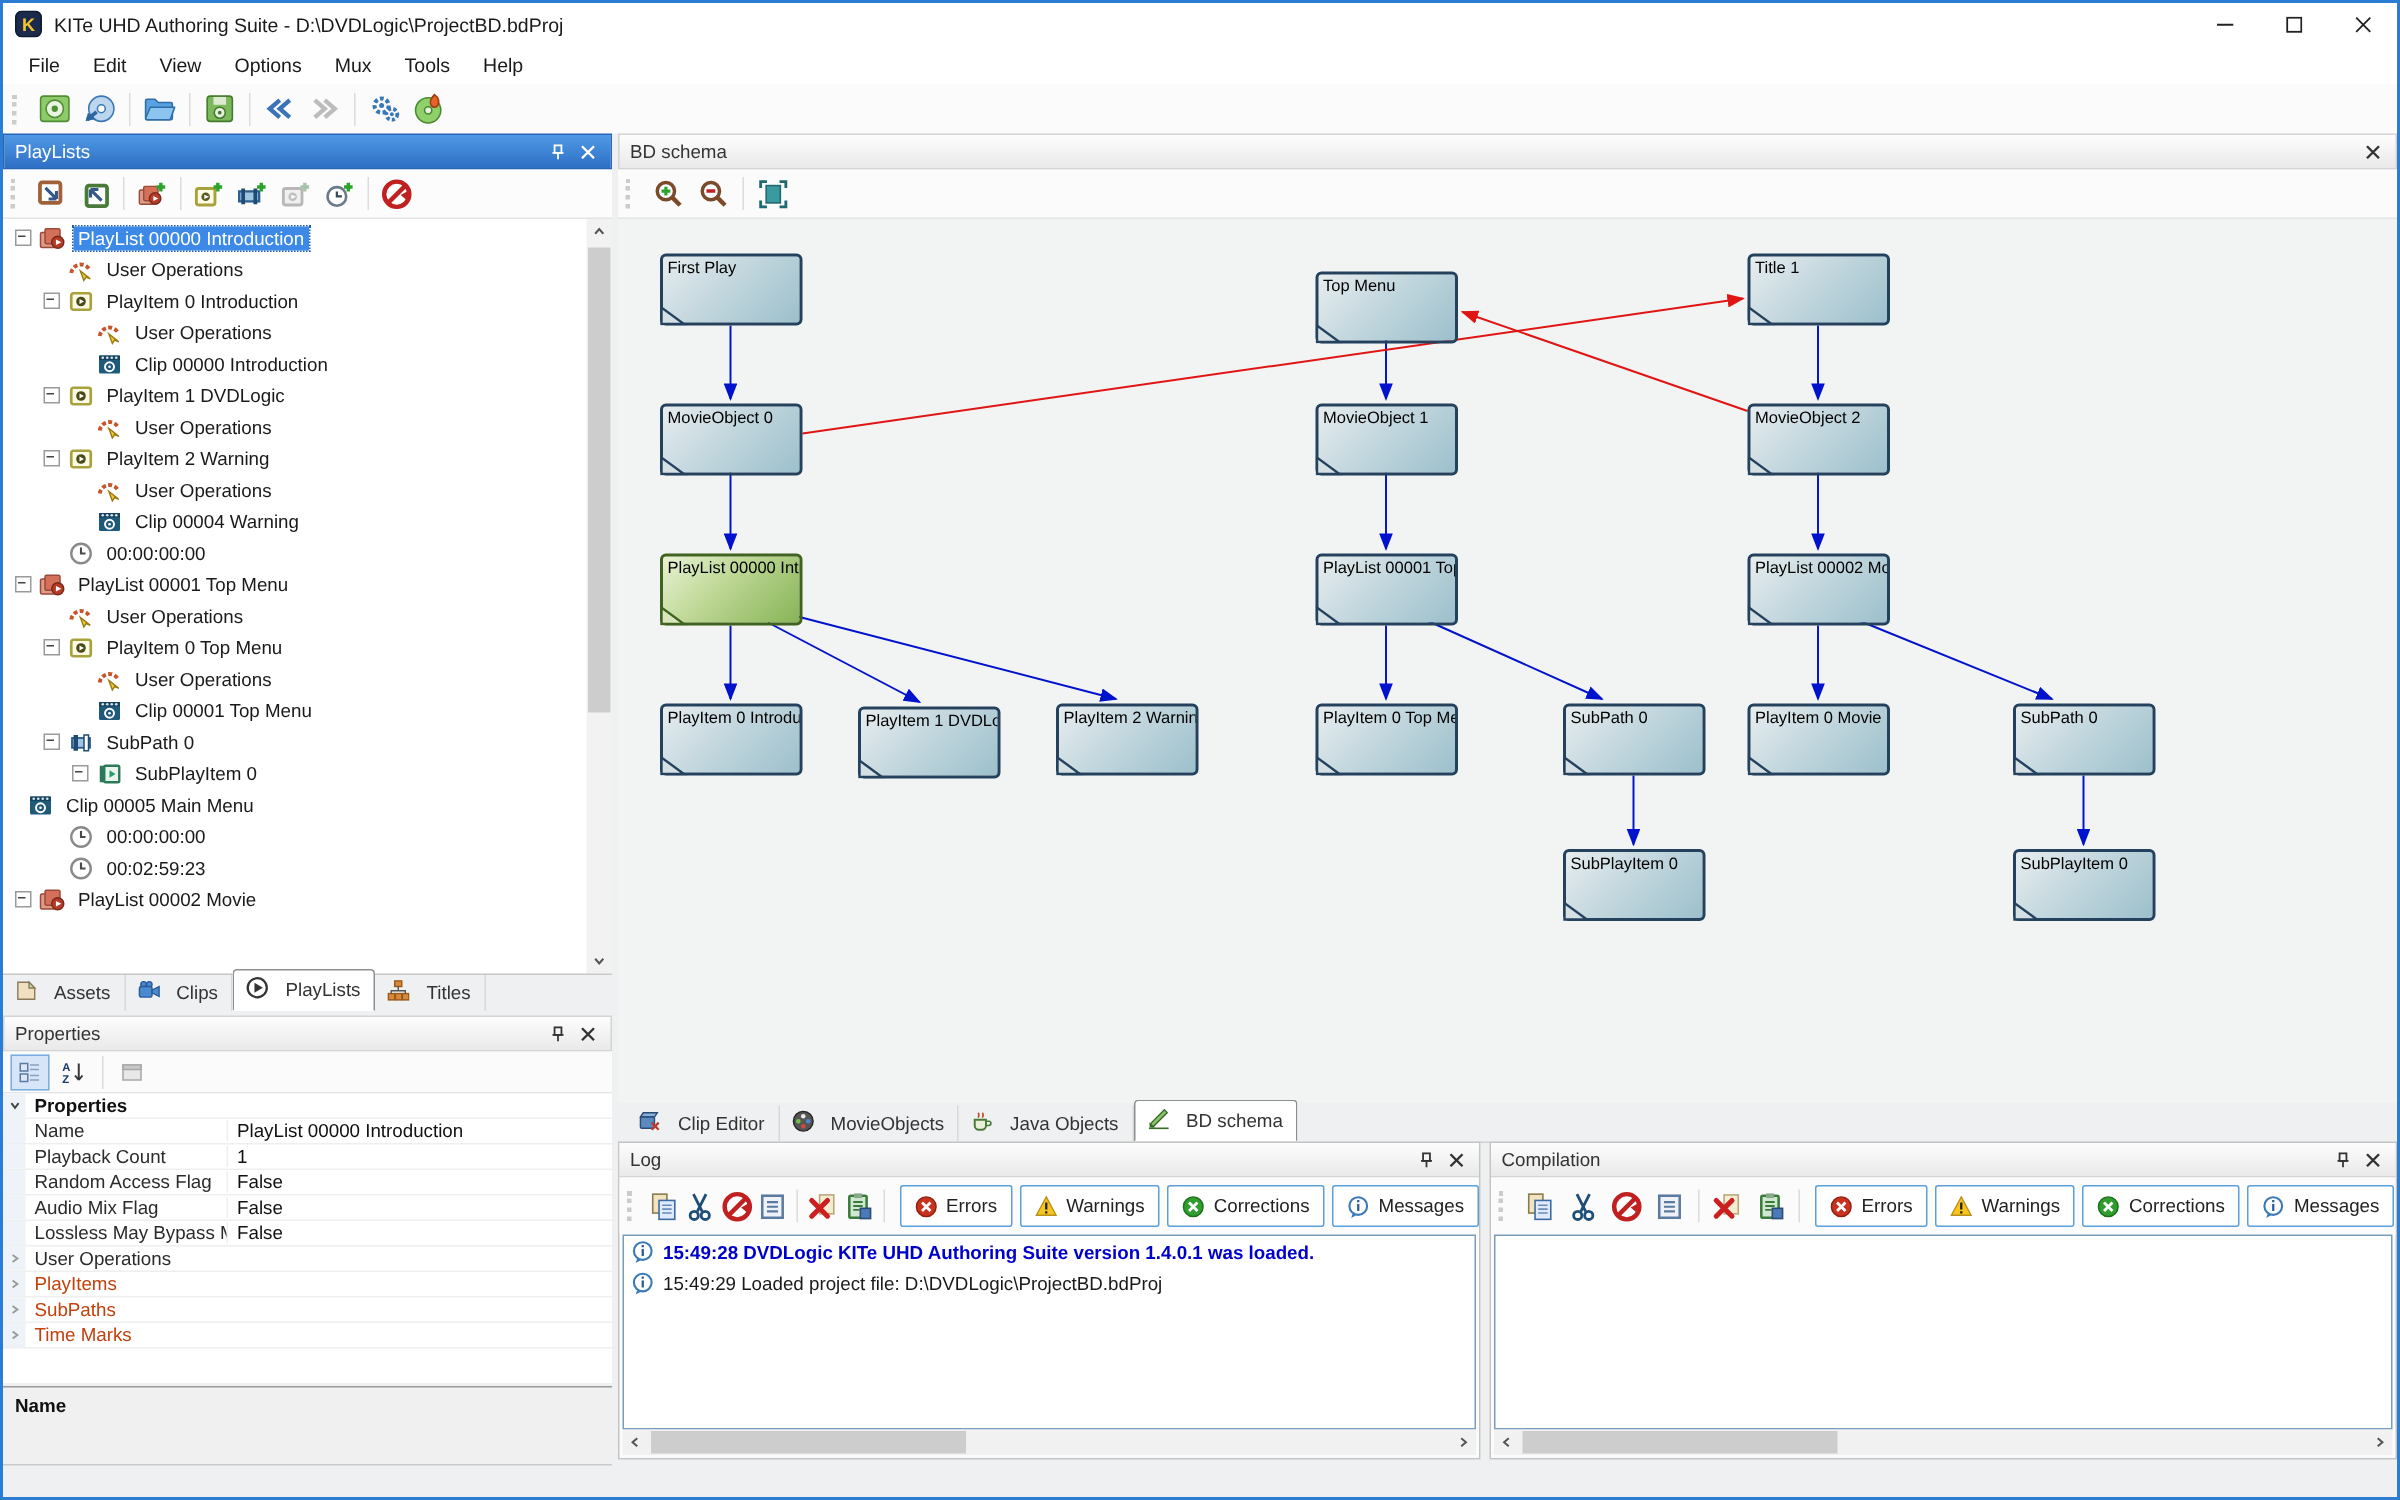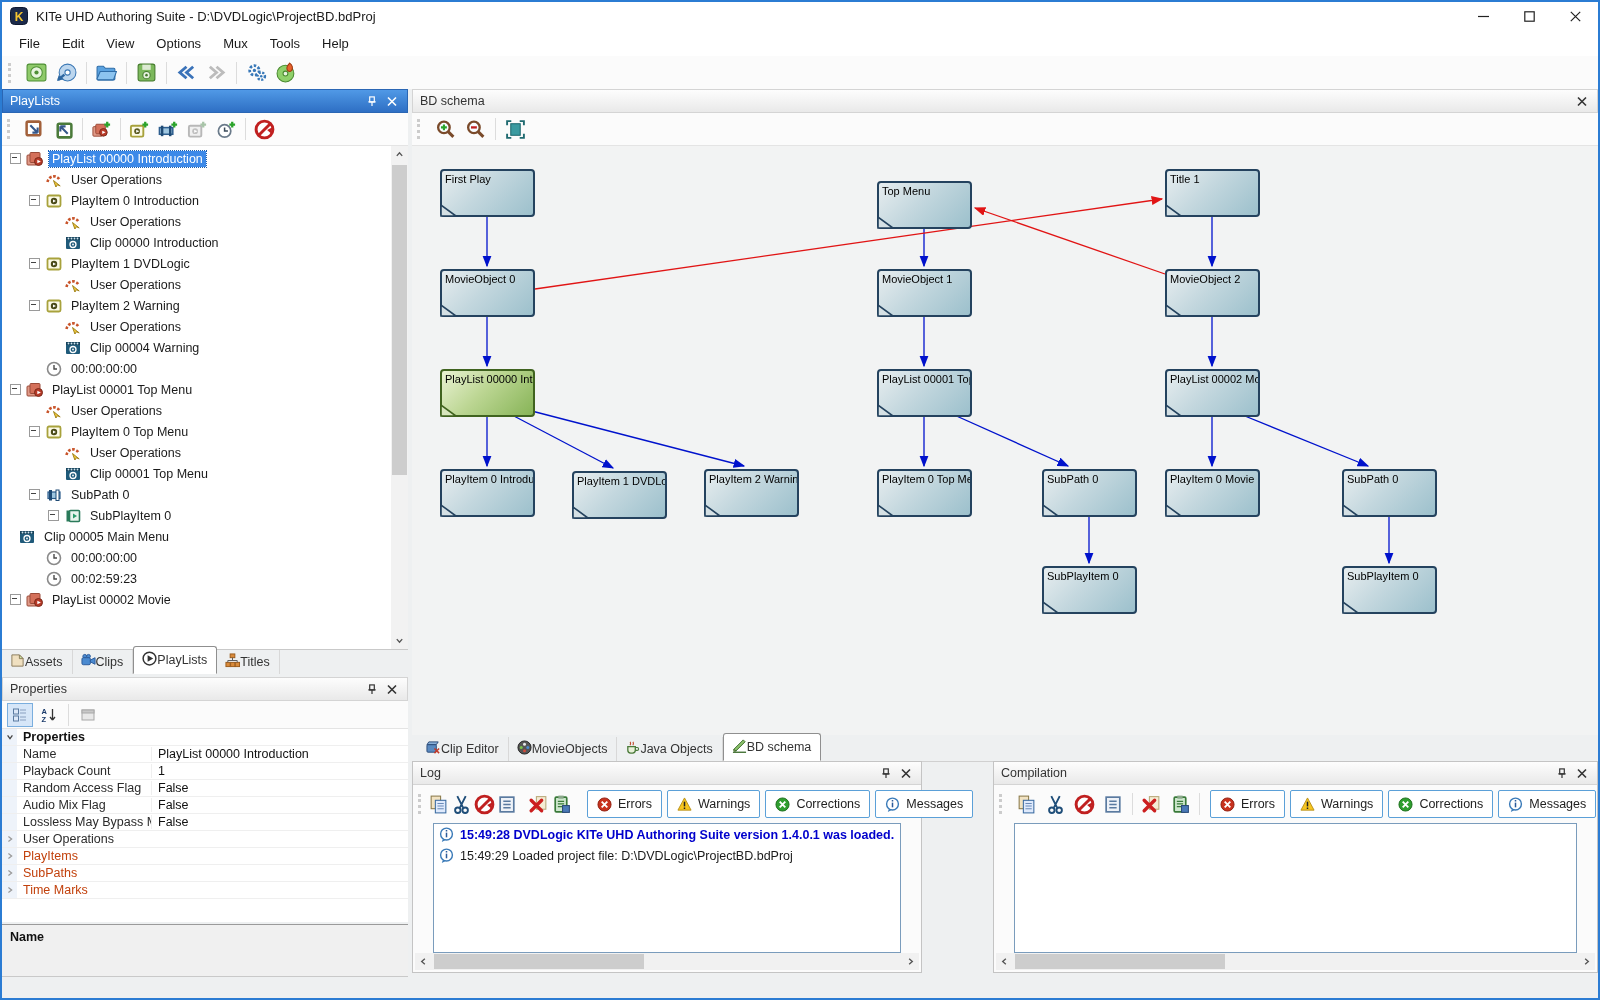--- a/index.html
+++ b/index.html
@@ -48,21 +48,21 @@
   .ticon svg{width:18px;height:16px;}
   .tree-label{padding:1px 3px;}
   .tree-label.sel{background:#3c89e8;color:#fff;outline:1px dotted #1d5fae;}
   .vscroll{position:absolute;top:0;right:0;bottom:0;width:17px;background:#f2f2f2;}
   .vs-arrow{position:absolute;left:0;width:17px;height:17px;display:flex;align-items:center;justify-content:center;color:#606060;}
   .vs-arrow svg{width:9px;height:9px;}
   .vs-thumb{position:absolute;left:1px;width:15px;background:#cdcdcd;}
 
   
   .tabstrip{position:absolute;left:0;right:0;display:flex;align-items:flex-end;background:#eef0f1;font-size:12.5px;color:#333;}
-  .tab{display:flex;align-items:center;gap:0;padding:3px 9px 4px 8px;border-right:1px solid #d8d8d8;background:transparent;height:17px;}
+  .tab{display:flex;align-items:center;gap:11px;padding:3px 9px 4px 8px;border-right:1px solid #d8d8d8;background:transparent;height:17px;}
   .tab.active{background:#fff;border:1px solid #8f8f8f;border-bottom:1px solid #fff;border-radius:3px 3px 0 0;height:19px;margin-top:-2px;}
   .tab svg{width:15px;height:15px;}
   .left-tabs{top:560px;height:24px;border-top:1px solid #c9c9c9;}
   .doc-tabs{top:646px;height:26px;padding-left:6px;border-bottom:1px solid #d0d0d0;}
 
   
   .props-header{position:absolute;top:588px;left:0;right:0;height:24px;}
   .props-toolbar{position:absolute;top:612px;left:0;right:0;height:28px;background:#fbfbfb;border-bottom:1px solid #e4e4e4;display:flex;align-items:center;gap:3px;padding-left:5px;box-sizing:border-box;}
   .pti{width:24px;height:22px;display:flex;align-items:center;justify-content:center;border:1px solid transparent;}
   .pti svg{width:16px;height:16px;}
@@ -88,21 +88,21 @@
   .node .notch{position:absolute;left:-2px;bottom:-2px;width:19px;height:17px;}
   .node.green{border-color:#40631f;background:linear-gradient(135deg,#e9f2d3 0%,#bcd693 45%,#87b457 100%);}
 
   
   .bottom-row{position:absolute;top:672px;left:0;right:0;bottom:0;}
   .bpanel{position:absolute;top:0;height:212px;background:#fbfbfb;border:1px solid #c4c4c4;box-sizing:border-box;display:flex;flex-direction:column;}
   .bpanel .phdr{height:23px;flex:none;border:none;border-bottom:1px solid #d4d4d4;background:linear-gradient(#fdfdfd,#e9e9e9);color:#333;}
   .btoolbar{height:38px;flex:none;display:flex;align-items:center;gap:2px;padding-left:3px;background:#fbfbfb;}
   .filter-btn{display:flex;align-items:center;gap:6px;height:26px;padding:0 9px;background:#fff;border:1px solid #5ba0d8;border-radius:2px;font-size:12.5px;color:#222;margin-left:5px;}
   .filter-btn svg{width:15px;height:15px;}
-  .bcontent{flex:1;background:#fff;border:1px solid #7a9cbc;margin:0 20px;overflow:hidden;}
+  .bcontent{flex:1;background:#fff;border:1px solid #7a9cbc;margin:0 2px;overflow:hidden;}
   .log-row{display:flex;align-items:center;gap:6px;height:21px;font-size:12.5px;color:#1a1a1a;padding-left:5px;white-space:nowrap;}
   .log-row svg{width:15px;height:15px;flex:none;}
   .log-row.hl .log-text{color:#0000cc;font-weight:bold;}
   .hscroll{height:17px;flex:none;margin:0 2px 2px 2px;background:#f1f1f1;position:relative;}
   .hs-arrow{position:absolute;top:0;width:17px;height:17px;display:flex;align-items:center;justify-content:center;color:#606060;}
   .hs-arrow svg{width:9px;height:9px;}
   .hs-thumb{position:absolute;top:1px;height:15px;background:#cdcdcd;}
 </style>
 </head>
 <body>
@@ -921,21 +921,21 @@
                 <path d="M2 12 L12 2 l2 2 L4 14 Z" fill="#8ac06a" stroke="#3a6a2a"></path>
                 <path d="M2 12 L2 14 L4 14 Z" fill="#f0d8a0" stroke="#3a6a2a"></path>
                 <path d="M1 15.2 h14" stroke="#3a6a2a" stroke-width="1.4"></path>
               </svg></span>
             <span>BD schema</span>
           </div>
         </div>
 
       <div class="bottom-row">
 
-        <div class="bpanel" style="left:0;width:510px;">
+        <div class="bpanel" style="left:0;width:575px;">
           <div class="phdr">
             <span>Log</span>
             <span class="sp"></span>
             <span class="hbtn">
                 <svg viewBox="0 0 10 12">
                   <rect x="2.5" y="1" width="5" height="5.5" fill="none" stroke="currentColor" stroke-width="1.3"></rect>
                   <path d="M1 6.5 H9 M5 6.5 V11" stroke="currentColor" stroke-width="1.3" fill="none"></path>
                 </svg>
               </span>
             <span class="hbtn">

